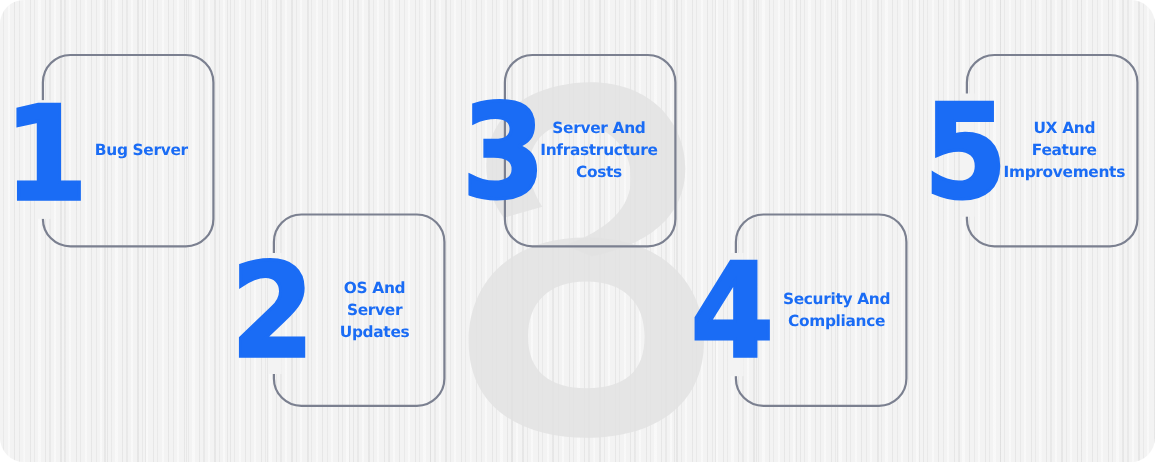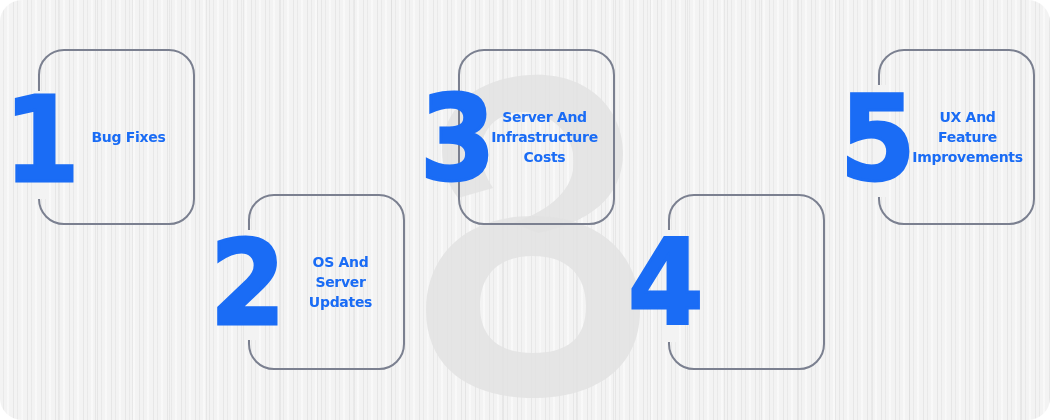--- a/index.html
+++ b/index.html
@@ -103,21 +103,21 @@
       <path fill-rule="evenodd" d="M 115 168 C 185 168, 222 210, 222 262 C 222 322, 175 350, 115 350 C 55 350, 8 322, 8 262 C 8 210, 45 168, 115 168 Z
         M 115 208 C 80 208, 62 228, 62 258 C 62 290, 82 305, 115 305 C 150 305, 168 290, 168 258 C 168 228, 150 208, 115 208 Z"></path>
     </g>
   </svg>
 
   <div class="step" style="left:38px; top:49px;">
     <div class="box"></div>
     <div class="mask" style="left:-4px; top:42px; width:12px; height:108px;"></div>
     <div class="num" style="left:-34px; top:32px;">1</div>
     <div class="label">
-        <span>Bug Fixes</span>
+        <span>Bug Server</span>
       </div>
   </div>
 
   <div class="step" style="left:248px; top:194px;">
     <div class="box"></div>
     <div class="mask" style="left:-4px; top:36px; width:12px; height:110px;"></div>
     <div class="num" style="left:-38px; top:30px;">2</div>
     <div class="label" style="left:30px;">
         <span style="width:80px">OS And Server Updates</span>
       </div>
@@ -129,20 +129,23 @@
     <div class="num" style="left:-38px; top:30px;">3</div>
     <div class="label" style="left:32px; right:16px;">
         <span style="width:118px">Server And Infrastructure Costs</span>
       </div>
   </div>
 
   <div class="step" style="left:668px; top:194px;">
     <div class="box"></div>
     <div class="mask" style="left:-4px; top:36px; width:12px; height:112px;"></div>
     <div class="num" style="left:-40px; top:30px;">4</div>
+    <div class="label" style="left:28px; right:0;">
+        <span style="width:115px">Security And Compliance</span>
+      </div>
   </div>
 
   <div class="step" style="left:878px; top:49px;">
     <div class="box"></div>
     <div class="mask" style="left:-4px; top:36px; width:12px; height:112px;"></div>
     <div class="num" style="left:-38px; top:30px;">5</div>
     <div class="label" style="left:24px; right:2px;">
         <span style="width:112px">UX And Feature Improvements</span>
       </div>
   </div>

